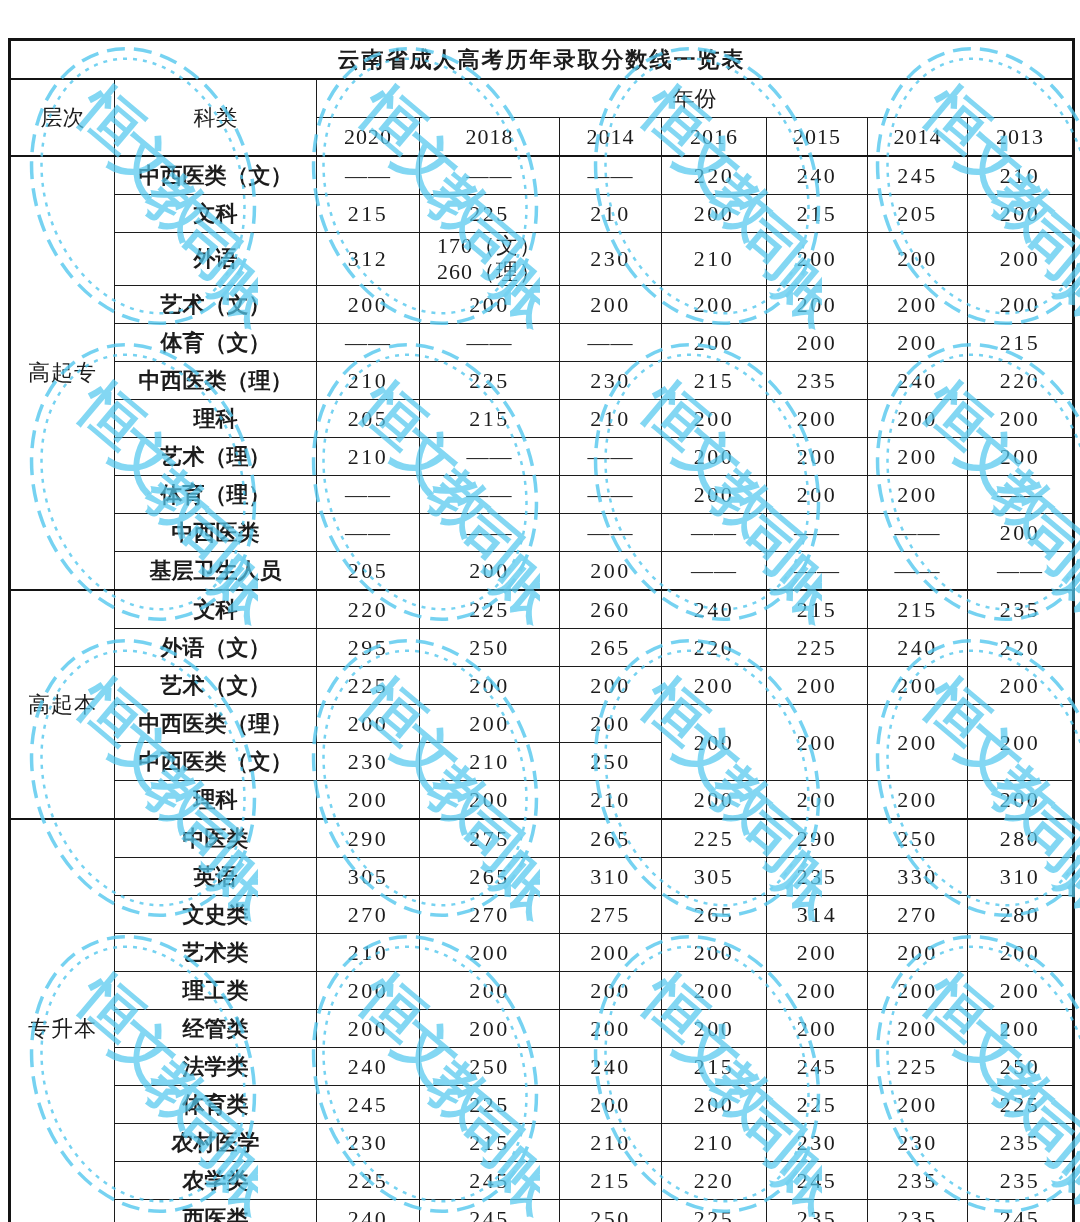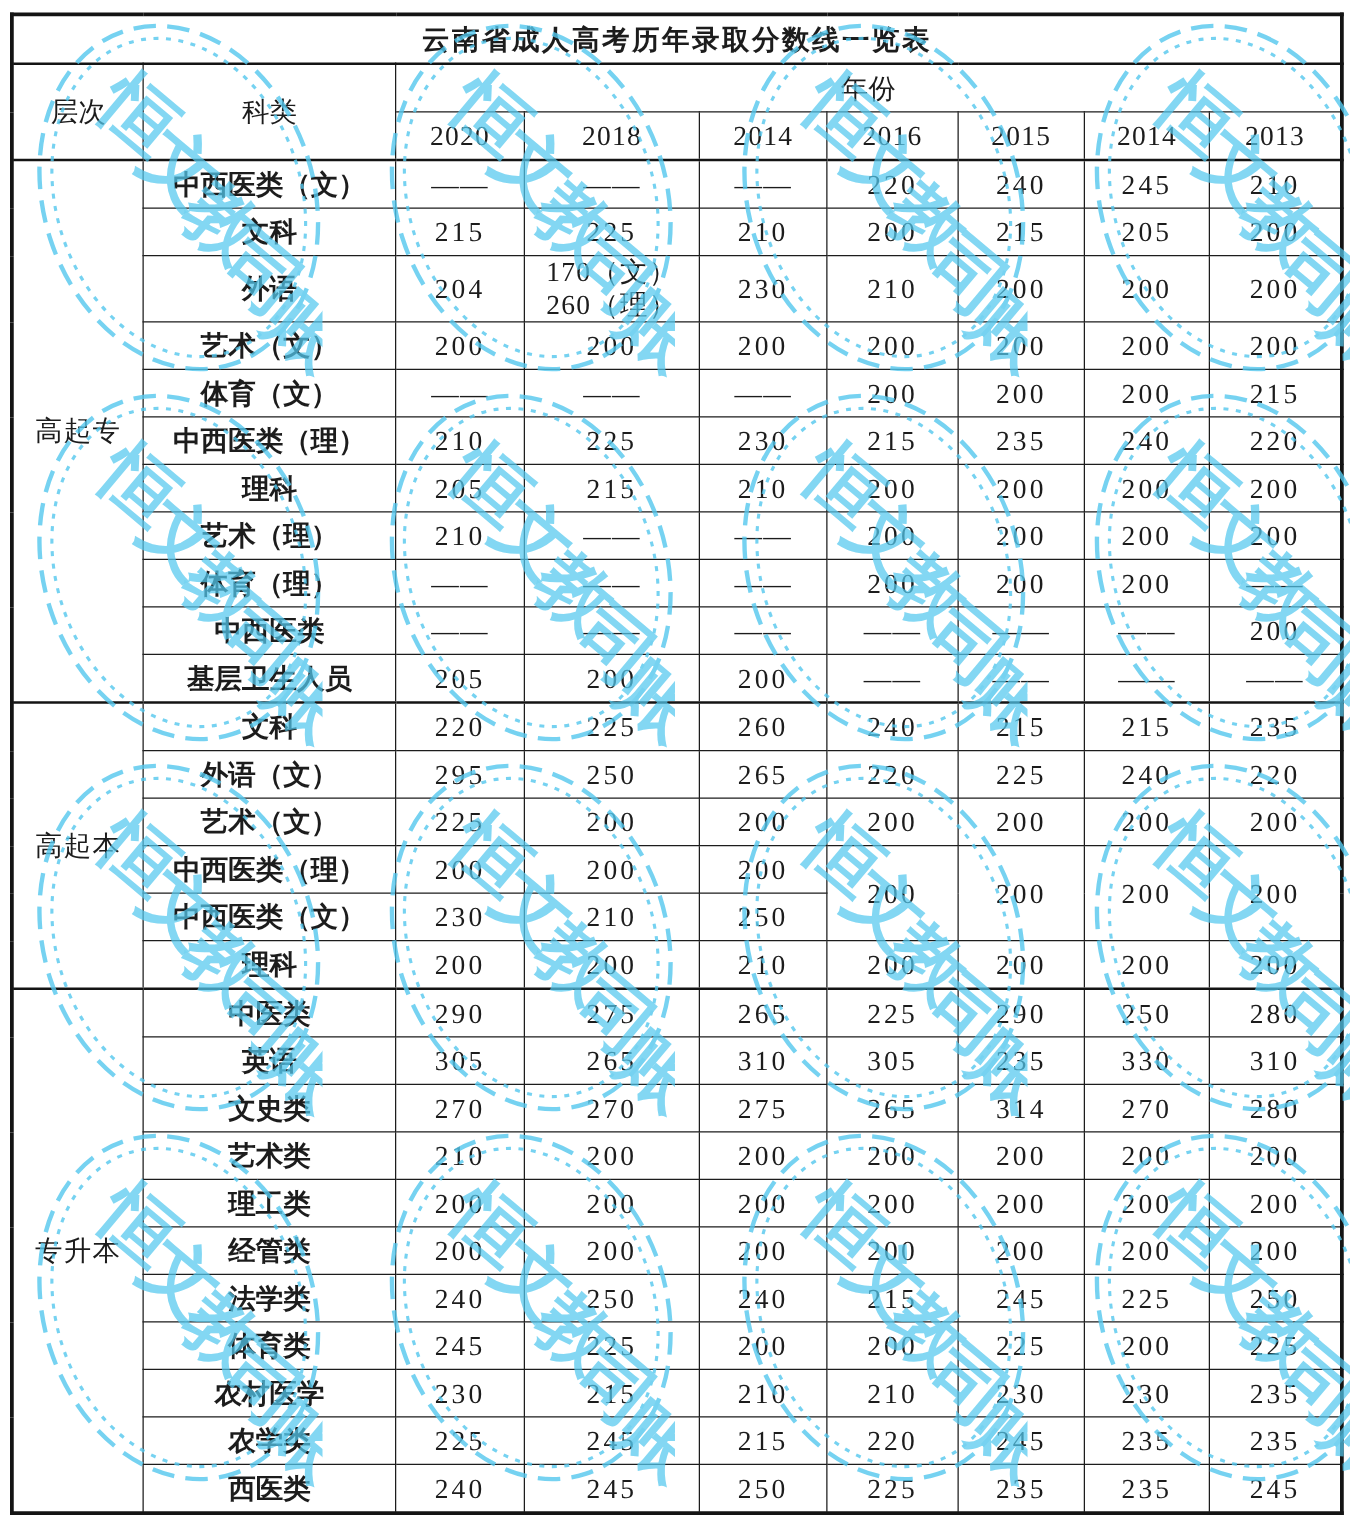--- a/index.html
+++ b/index.html
@@ -3,21 +3,21 @@
 <meta charset="utf-8">
 <style>
   html,body{margin:0;padding:0;}
   body{
     width:1080px;height:1222px;
     background:#ffffff;
     font-family:"Liberation Serif","DejaVu Serif",serif;
     position:relative;
     overflow:hidden;
   }
-  .page{position:absolute;inset:0;}
+  .page{position:absolute;inset:0;margin-top:28px;}
   table.score-table{
     position:absolute;left:8px;top:10px;
     width:1064px;
     border-collapse:collapse;
     table-layout:fixed;
     z-index:1;
   }
   table.score-table th,
   table.score-table td{
     border:1.5px solid #1c1c1c;
@@ -110,21 +110,21 @@
           <td class="score-cell">215</td>
           <td class="score-cell">225</td>
           <td class="score-cell">210</td>
           <td class="score-cell">200</td>
           <td class="score-cell">215</td>
           <td class="score-cell">205</td>
           <td class="score-cell">200</td>
         </tr>
         <tr>
           <td class="category-cell">外语</td>
-          <td class="score-cell">204</td>
+          <td class="score-cell">312</td>
           <td class="score-cell multi">170（文）
 260（理）</td>
           <td class="score-cell">230</td>
           <td class="score-cell">210</td>
           <td class="score-cell">200</td>
           <td class="score-cell">200</td>
           <td class="score-cell">200</td>
         </tr>
         <tr>
           <td class="category-cell">艺术（文）</td>

